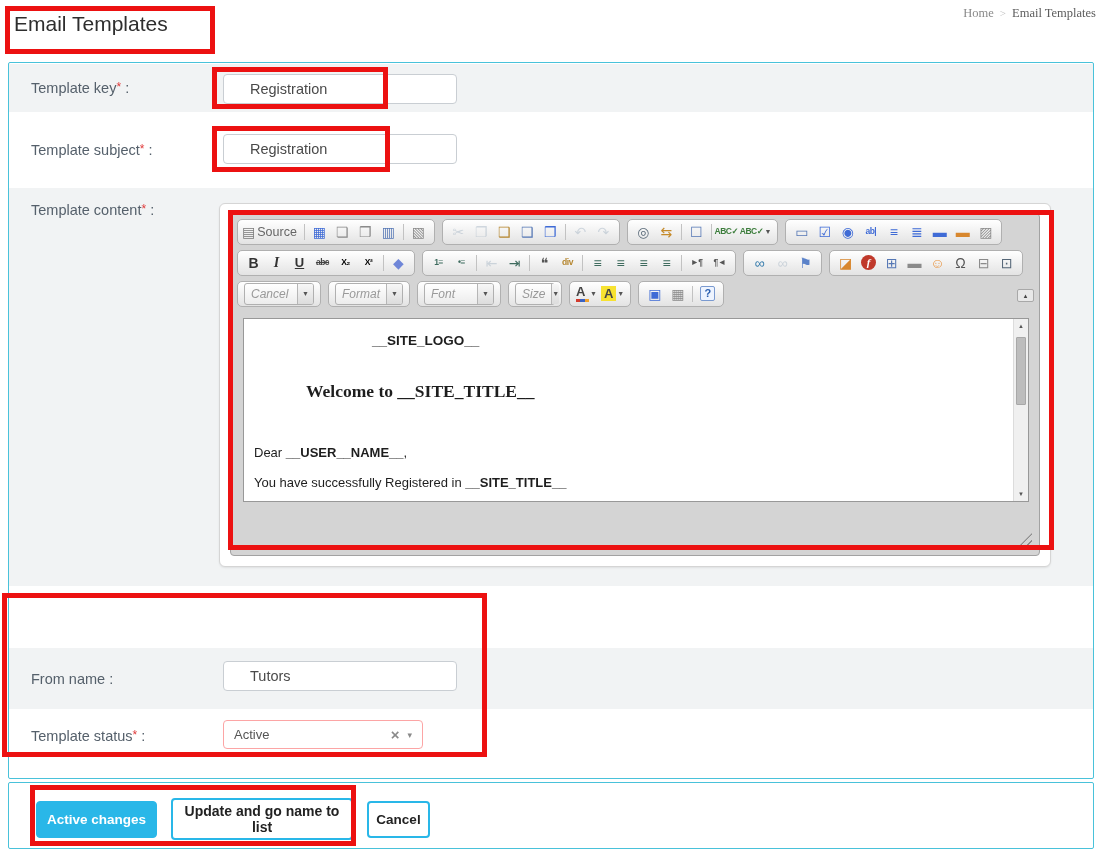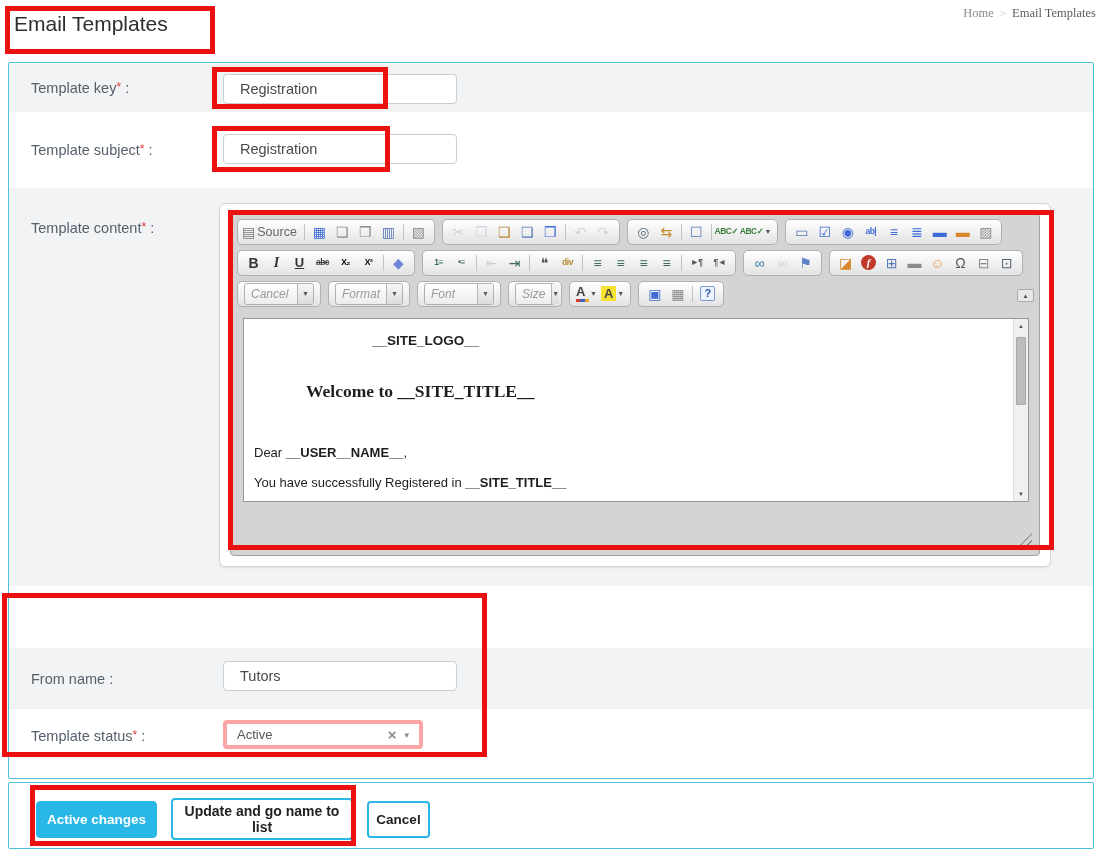--- a/index.html
+++ b/index.html
@@ -16,24 +16,24 @@
   .panel { position:absolute; left:8px; width:1086px; background:#fff; border:1px solid #49c2da; border-radius:2px; }
   #main-panel { top:62px; height:717px; }
   #footer-panel { top:782px; height:67px; }
 
   .form-row { position:absolute; left:0; width:100%; }
   .row-alt { background:#f1f3f4; }
   .row-label { position:absolute; left:22px; font-size:14.5px; color:#55606b; }
   .req { color:#e03b3b; font-size:12px; vertical-align:top; }
 
   .txt { position:absolute; left:214px; width:234px; height:30px; border:1px solid #c9ced3; border-radius:4px;
-         background:#fff; font-family:"Liberation Sans",sans-serif; font-size:14.5px; color:#4a4a4a; padding:0 16px; }
-
-  
-  #status-select { position:absolute; left:214px; top:657px; width:200px; height:29px; border:4px solid #fca5a5;
+         background:#fff; font-family:"Liberation Sans",sans-serif; font-size:14.5px; color:#4a4a4a; padding:0 26px; }
+
+  
+  #status-select { position:absolute; left:214px; top:657px; width:200px; height:29px; border:1px solid #fca5a5;
                    border-radius:4px; background:#fff; display:flex; align-items:center; cursor:pointer; }
   #status-select .sel-value { flex:1; font-size:13px; color:#555; padding-left:10px; }
   #status-select .sel-clear { color:#8a8a8a; font-size:15px; font-weight:bold; padding:0 8px; }
   #status-select .sel-arrow { color:#8a8a8a; font-size:9px; padding-right:10px; }
 
   
   #editor-wrapper { position:absolute; left:210px; top:140px; width:832px; height:364px; background:#fff;
                     border:1px solid #d5d5d5; border-radius:6px; box-shadow:0 1px 2px rgba(0,0,0,.08); }
   #ck-chrome { position:absolute; left:10px; top:9px; width:810px; height:343px; background:#d4d4d4;
                border:1px solid #a2a2a2; border-radius:4px; }
@@ -118,21 +118,21 @@
       <label class="row-label" style="top:16px;"><span>Template key</span><sup class="req">*</sup><span> :</span></label>
       <input class="txt" style="top: 10px;" value="Registration">
     </div>
 
     <div class="form-row" style="top:49px;height:76px;background:#fff;">
       <label class="row-label" style="top:30px;"><span>Template subject</span><sup class="req">*</sup><span> :</span></label>
       <input class="txt" style="top: 22px;" value="Registration">
     </div>
 
     <div class="form-row row-alt" style="top:125px;height:398px;">
-      <label class="row-label" style="top:32px;"><span>Template content</span><sup class="req">*</sup><span> :</span></label>
+      <label class="row-label" style="top:14px;"><span>Template content</span><sup class="req">*</sup><span> :</span></label>
     </div>
 
     <div id="editor-wrapper">
       <div id="ck-chrome">
         <div id="tb-rows">
             <div class="tb-row">
               <span class="pill">
                 <span class="tbtn" style="width: auto;">
                   <span class="g" style="color: rgb(122, 122, 122);">▤</span>
                   <span class="tlabel">Source</span>

